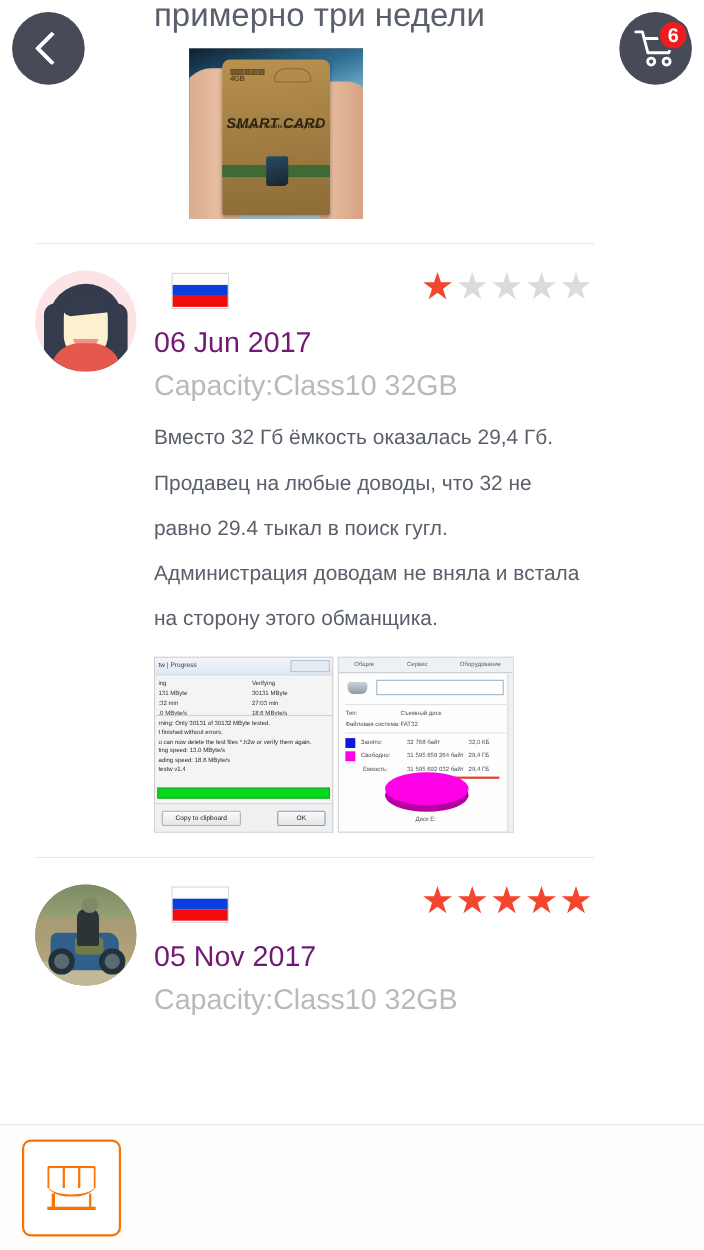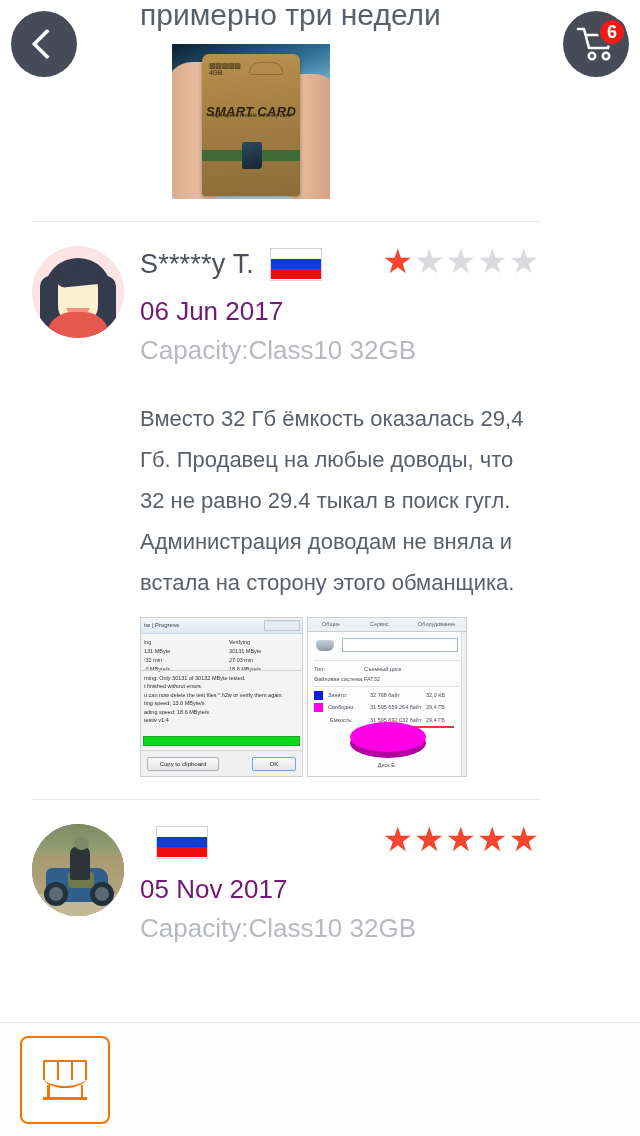--- a/index.html
+++ b/index.html
@@ -184,22 +184,22 @@
 
   .stars { position:absolute; right:0; top:-2px; white-space:nowrap; }
   .star { font-size:34px; line-height:34px; letter-spacing:1px; }
   .star-on { color:#f4452e; }
   .star-off { color:#d9dbde; }
 
   .rev-date { font-size:26px; color:#701a75; margin-top:14px; }
   .rev-spec { font-size:26px; color:#b6b9bd; margin-top:8px; }
 
   .rev-body {
-    margin-left:108px; margin-top:32px;
-    font-size:22px; line-height:41px; color:#5a606b;
+    margin-left:108px; margin-top:12px;
+    font-size:19px; line-height:41px; color:#5a606b;
     white-space:pre-line;
   }
 
   .rev-photos { margin-left:108px; margin-top:14px; }
 
   
   .shot-h2 {
     width:163px; height:160px; background:#f4f4f4;
     border:1px solid #cfcfcf; position:relative; overflow:hidden;
   }
@@ -394,21 +394,20 @@
           <div class="av-f-hairL"></div>
           <div class="av-f-hairR"></div>
           <div class="av-f-face"></div>
           <div class="av-f-fringe"></div>
           <div class="av-f-neck"></div>
           <div class="av-f-body"></div>
         </div>
 
         <div class="rev-meta">
           <div class="rev-name-row">
-            <span class="rev-name">S*****y T.</span>
             <span class="flag">
               <span class="fl-w"></span>
                 <span class="fl-b"></span>
                 <span class="fl-r"></span>
             </span>
             <span class="stars">
               <span class="star star-on">★</span><span class="star star-off">★</span><span class="star star-off">★</span><span class="star star-off">★</span><span class="star star-off">★</span>
             </span>
           </div>
           <div class="rev-date">06 Jun 2017</div>

